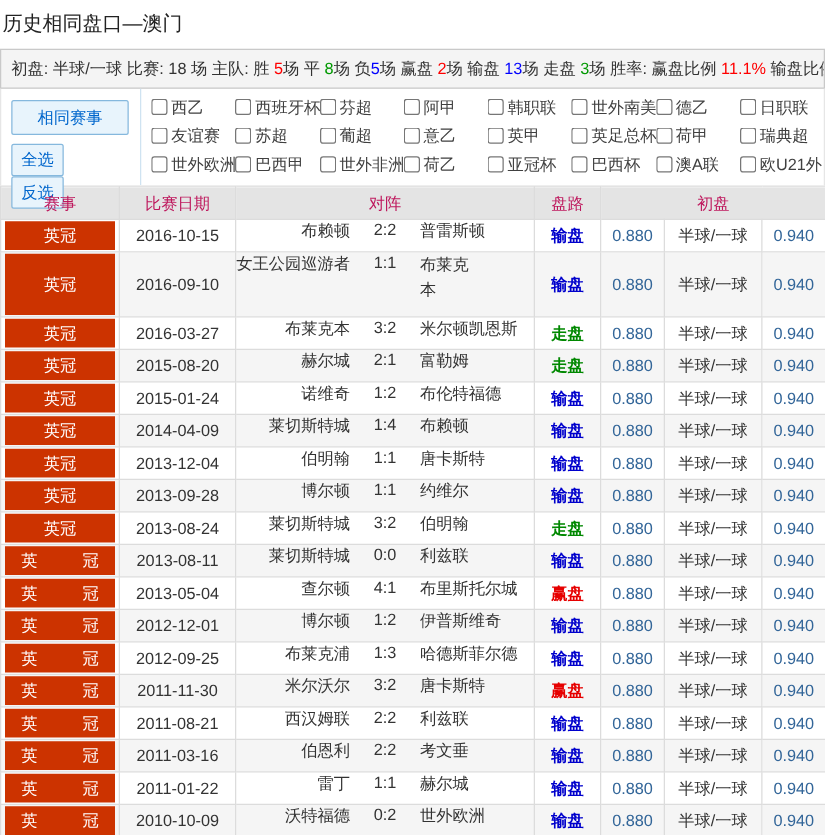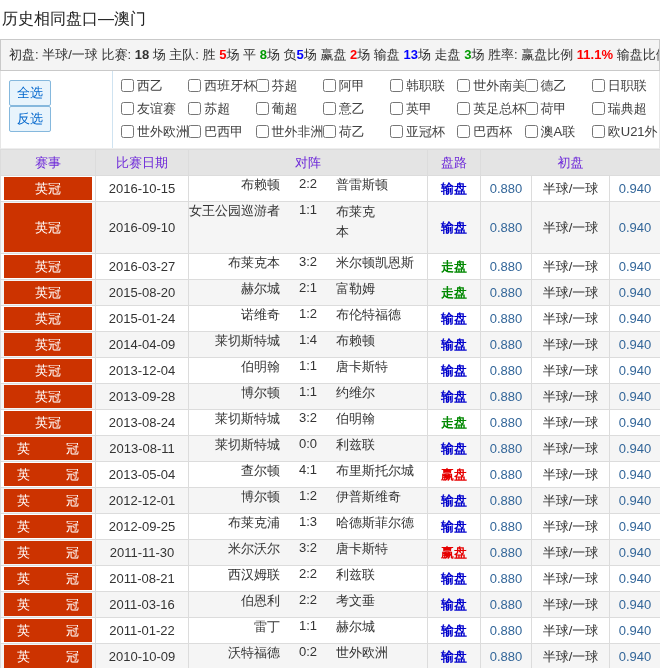--- a/index.html
+++ b/index.html
@@ -2,36 +2,36 @@
 <html><head>
 <meta charset="utf-8">
 <style>
   html,body{margin:0;padding:0;}
   body{width:660px;height:668px;overflow:hidden;background:#fff;
        font-family:"Liberation Sans","DejaVu Sans",sans-serif;}
   .title{font-size:16px;color:#222;padding:9px 2px 9px 2px;}
   .stats{box-sizing:border-box;height:32px;line-height:30px;border:1px solid #c9c9c9;
          background:#f4f4f4;padding:0 8px;font-size:13px;color:#333;
          white-space:nowrap;overflow:hidden;}
-  .stats b{font-weight:bold;}
+  .stats b{font-weight:normal;}
   .panel{box-sizing:border-box;height:78px;display:flex;
          border-left:1px solid #e6e6e6;border-right:1px solid #e6e6e6;border-bottom:1px solid #eee;}
   .btncol{width:112px;box-sizing:border-box;border-right:1px solid #cfe3f1;padding:9px 0 0 6px;flex:none;}
   .btn{background:#e8f4fc;border:1px solid #85b8dd;color:#0066cc;font-size:13px;
        border-radius:2px;cursor:pointer;font-family:inherit;}
   .btn.wide{width:94px;height:28px;display:block;margin:0 0 7px 2px;}
   .btn.small{width:42px;height:26px;margin:0 9px 0 2px;}
   .leagues{flex:1;display:grid;grid-template-columns:repeat(8,1fr);
            align-content:space-around;padding:3px 0 5px 8px;overflow:hidden;}
   .lg{display:flex;align-items:center;font-size:13px;color:#404040;
       white-space:nowrap;overflow:hidden;height:20px;}
   .lg input{margin:0 3px 0 0;width:13px;height:13px;flex:none;}
   table{border-collapse:collapse;width:660px;table-layout:fixed;font-size:13px;color:#333;}
   th,td{border:1px solid #dcdcdc;text-align:center;padding:0;overflow:hidden;}
-  thead th{background:#e4e4e4;font-weight:normal;height:25px;color:#6d28d9;}
+  thead th{background:#e4e4e4;font-weight:normal;height:25px;color:#be185d;}
   td{height:25px;background:#fff;}
   tr.alt td{background:#f5f5f5;}
   tr.tall td{height:51px;}
   td.league-cell{padding:0;}
   .badge{background:#cc3300;color:#fff;margin:1px 3px;height:23px;
          display:flex;align-items:center;justify-content:center;font-size:13px;}
   tr.tall .badge{height:49px;}
   .badge.spread{justify-content:space-between;padding:0 13px;}
   .mu{display:flex;align-items:flex-start;height:100%;}
   .mu .home{flex:1;text-align:right;padding-right:6px;white-space:nowrap;}
@@ -44,20 +44,21 @@
 </style>
 </head>
 <body>
 
 <div class="title">历史相同盘口—澳门</div>
 
 <div class="stats"><span style="color: rgb(51, 51, 51);">初盘: 半球/一球  比赛: </span><b style="color: rgb(51, 51, 51);">18</b><span style="color: rgb(51, 51, 51);"> 场  主队: 胜 </span><b style="color: rgb(255, 0, 0);">5</b><span style="color: rgb(51, 51, 51);">场 平 </span><b style="color: rgb(0, 153, 0);">8</b><span style="color: rgb(51, 51, 51);">场 负</span><b style="color: rgb(0, 0, 255);">5</b><span style="color: rgb(51, 51, 51);">场  赢盘 </span><b style="color: rgb(255, 0, 0);">2</b><span style="color: rgb(51, 51, 51);">场 输盘 </span><b style="color: rgb(0, 0, 255);">13</b><span style="color: rgb(51, 51, 51);">场 走盘 </span><b style="color: rgb(0, 153, 0);">3</b><span style="color: rgb(51, 51, 51);">场  胜率: 赢盘比例 </span><b style="color: rgb(255, 0, 0);">11.1%</b><span style="color: rgb(51, 51, 51);"> 输盘比例</span></div>
 
 <div class="panel">
   <div class="btncol">
+    <button class="btn wide">相同赛事</button>
     <button class="btn small">全选</button>
     <button class="btn small">反选</button>
   </div>
   <div class="leagues">
       <label class="lg">
         <input type="checkbox" style="">
         <span>西乙</span>
       </label>
       <label class="lg">
         <input type="checkbox" style="">

